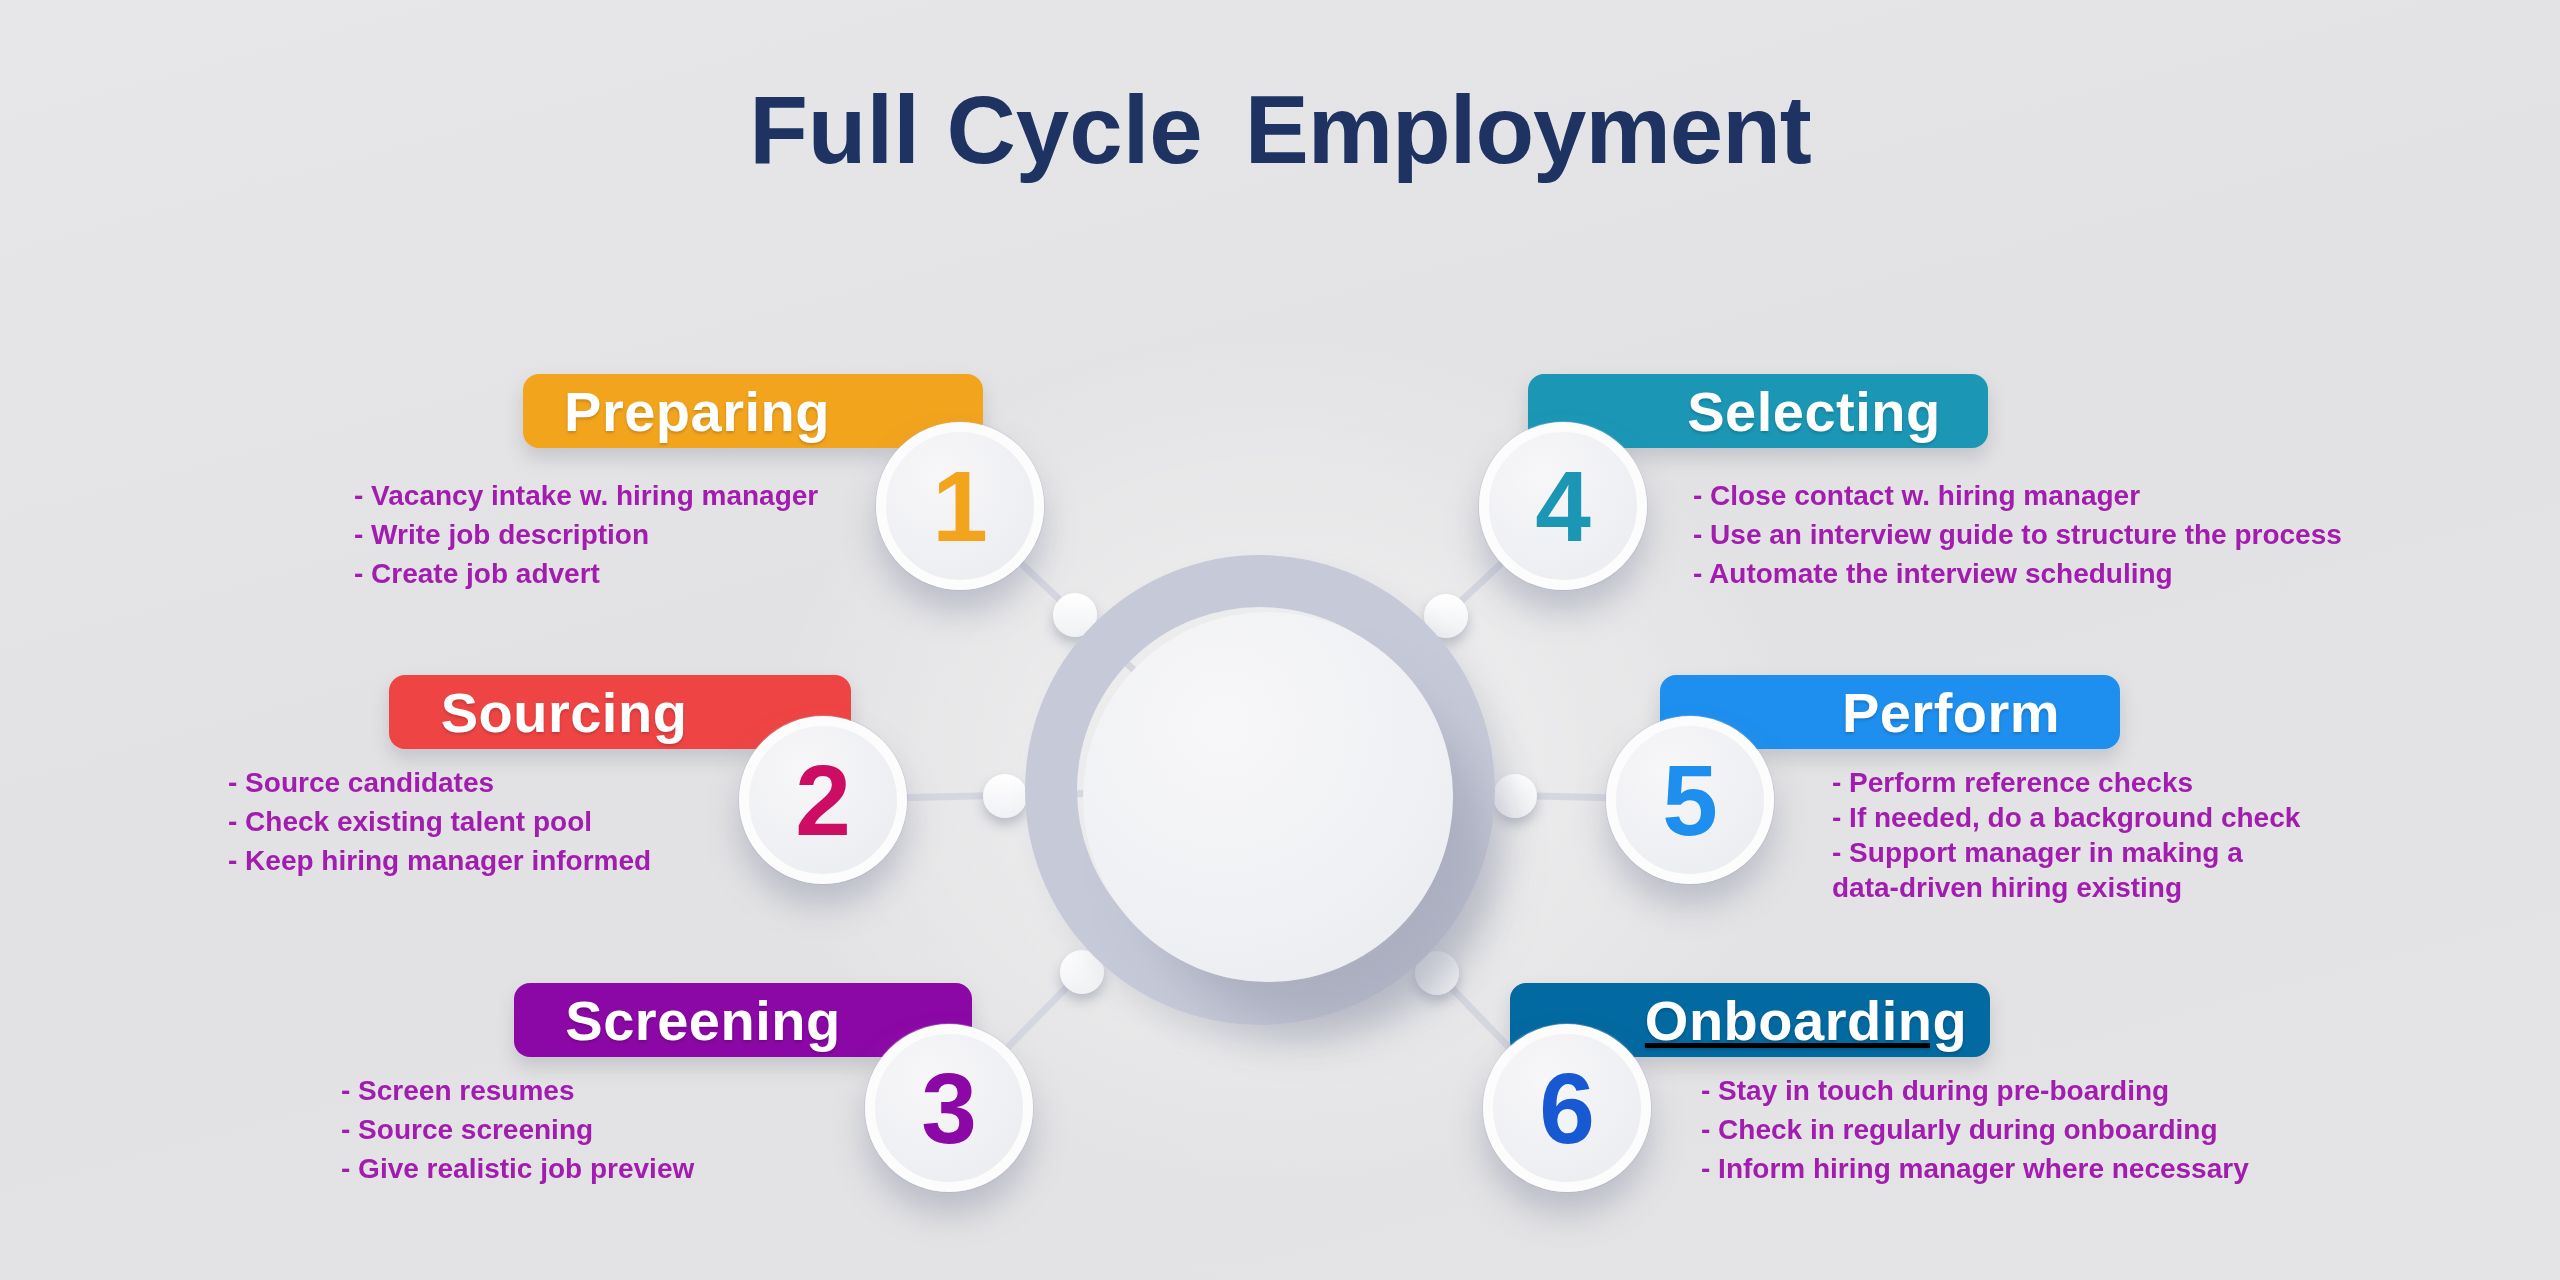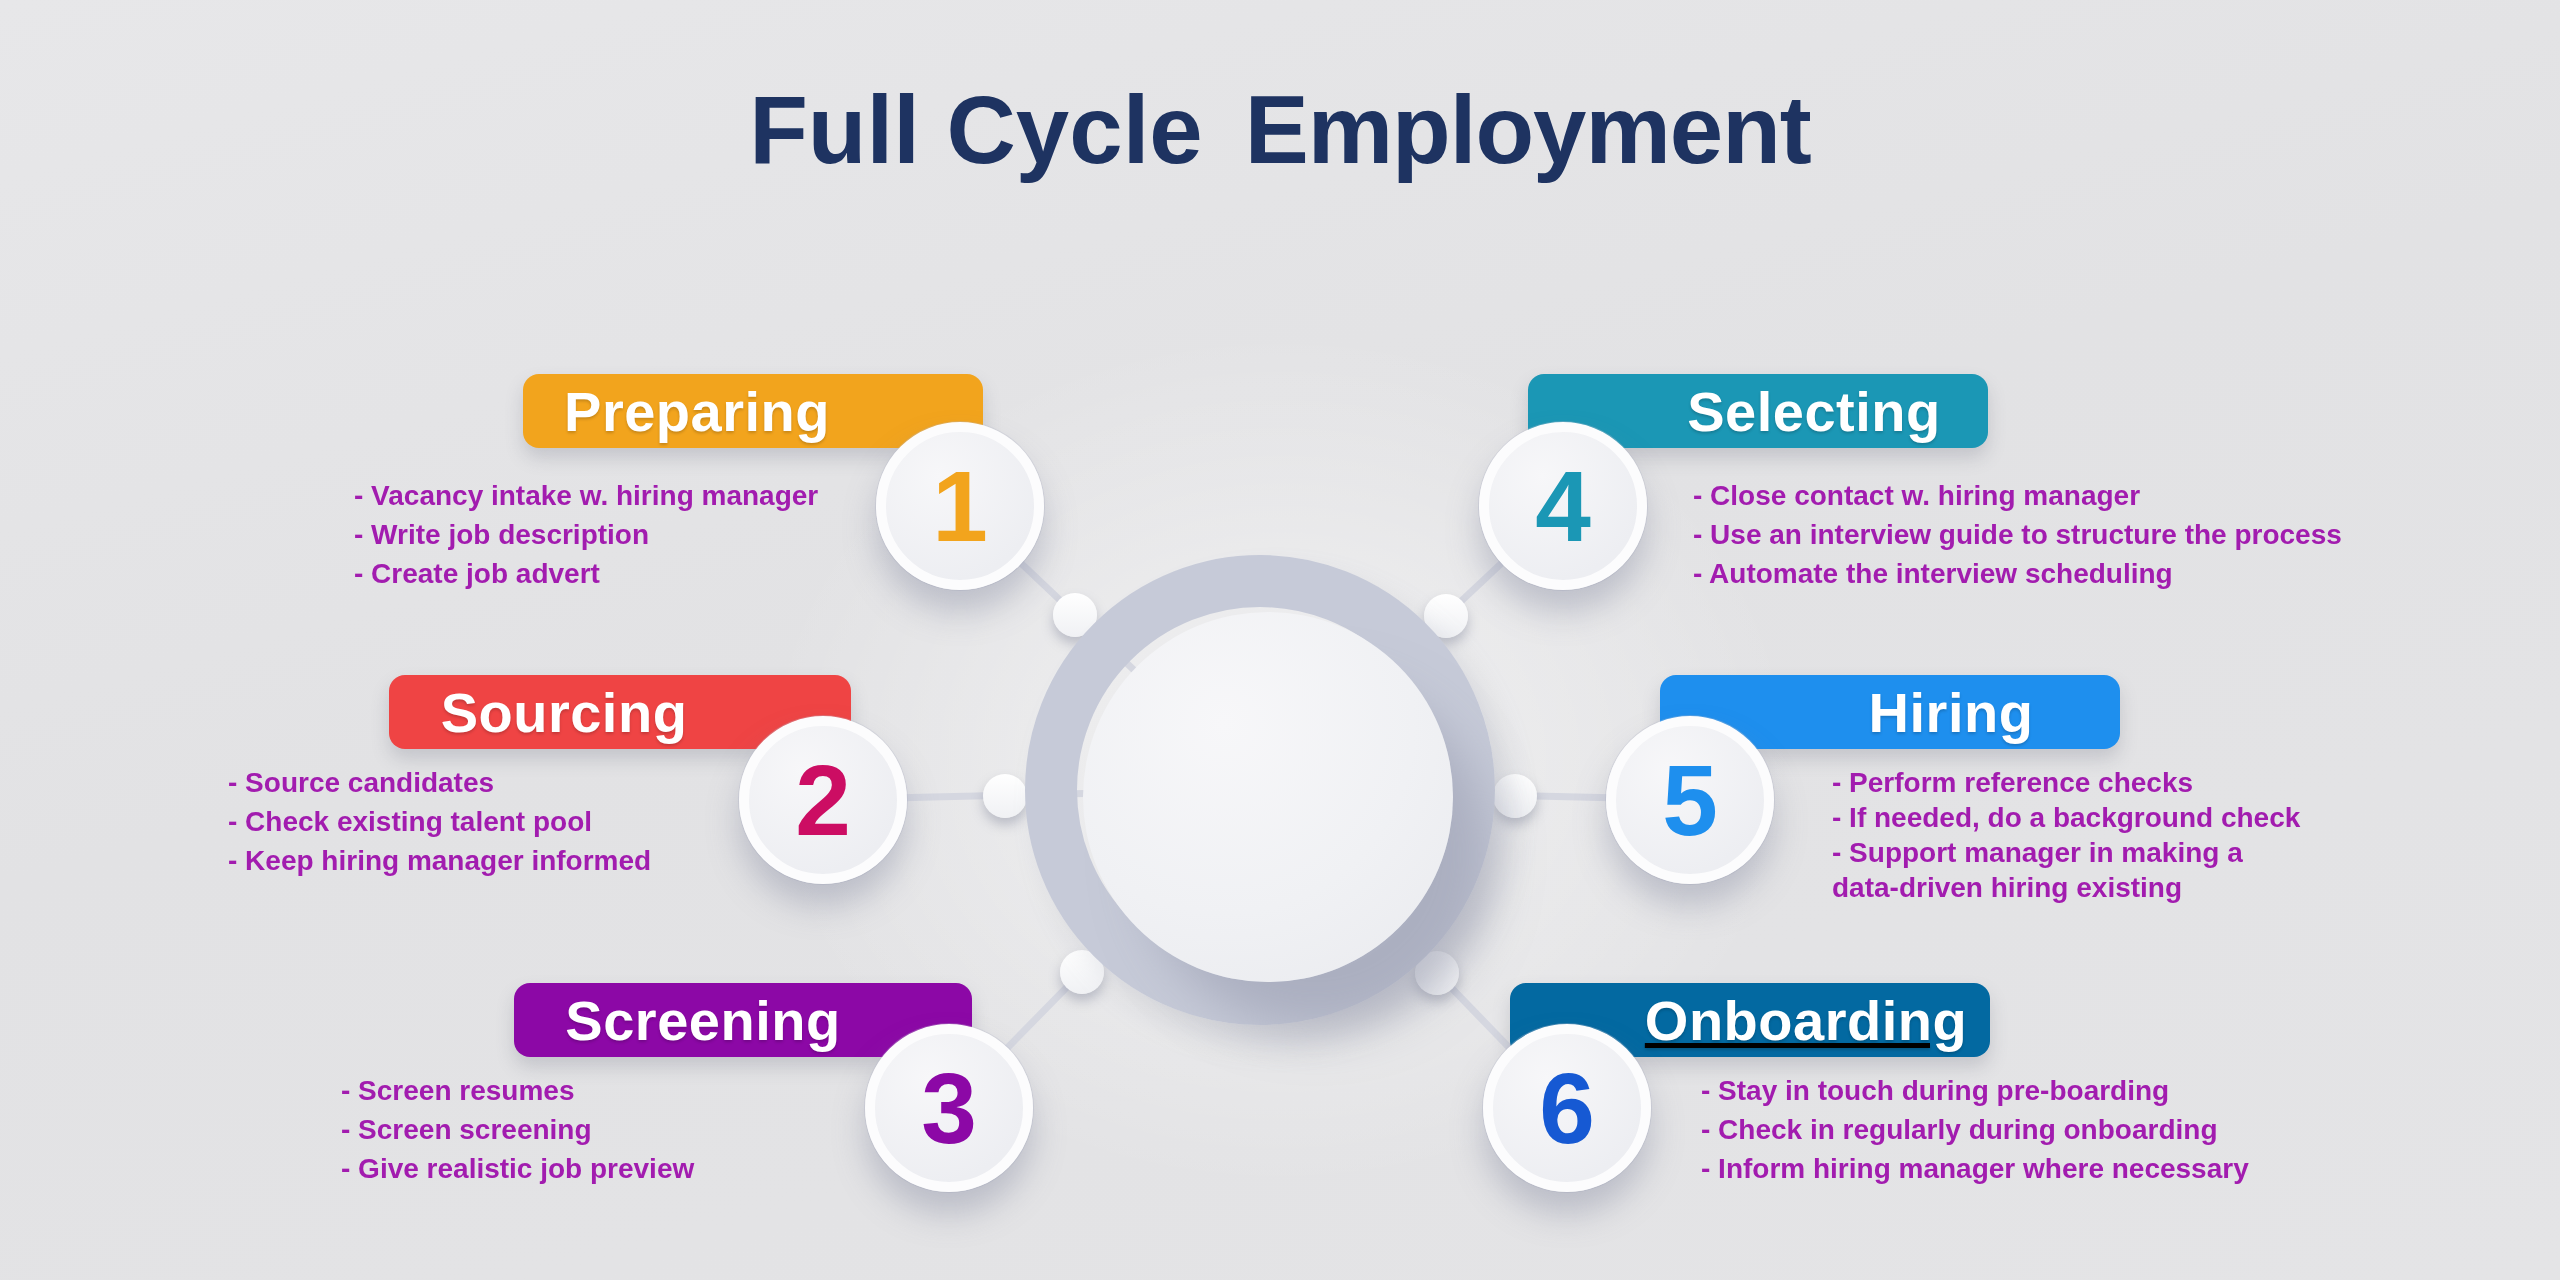--- a/index.html
+++ b/index.html
@@ -120,21 +120,21 @@
   <div class="banner" id="banner-2" style="background-color: #ef4444;">
     <span class="banner-label">Sourcing</span>
   </div>
   <div class="banner" id="banner-3" style="background-color: rgb(140, 8, 166);">
     <span class="banner-label">Screening</span>
   </div>
   <div class="banner" id="banner-4" style="background-color: rgb(27, 151, 181);">
     <span class="banner-label">Selecting</span>
   </div>
   <div class="banner" id="banner-5" style="background-color: rgb(30, 143, 238);">
-    <span class="banner-label">Hiring</span>
+    <span class="banner-label">Perform</span>
   </div>
   <div class="banner" id="banner-6" style="background-color: #0369a1; text-decoration: underline;">
     <span class="banner-label">Onboarding</span>
   </div>
 
   <div class="num-circle" id="circle-1">
     <span class="num" style="color: rgb(242, 164, 29);">1</span>
   </div>
   <div class="num-circle" id="circle-2">
     <span class="num" style="color: rgb(204, 13, 99);">2</span>
@@ -157,21 +157,21 @@
     <div class="bullet">- Write job description</div>
     <div class="bullet">- Create job advert</div>
   </div>
   <div class="bullets" id="bullets-2">
     <div class="bullet">- Source candidates</div>
     <div class="bullet">- Check existing talent pool</div>
     <div class="bullet">- Keep hiring manager informed</div>
   </div>
   <div class="bullets" id="bullets-3">
     <div class="bullet">- Screen resumes</div>
-    <div class="bullet">- Screen screening</div>
+    <div class="bullet">- Source screening</div>
     <div class="bullet">- Give realistic job preview</div>
   </div>
   <div class="bullets" id="bullets-4">
     <div class="bullet">- Close contact w. hiring manager</div>
     <div class="bullet">- Use an interview guide to structure the process</div>
     <div class="bullet">- Automate the interview scheduling</div>
   </div>
   <div class="bullets" id="bullets-5">
     <div class="bullet">- Perform reference checks</div>
     <div class="bullet">- If needed, do a background check</div>

